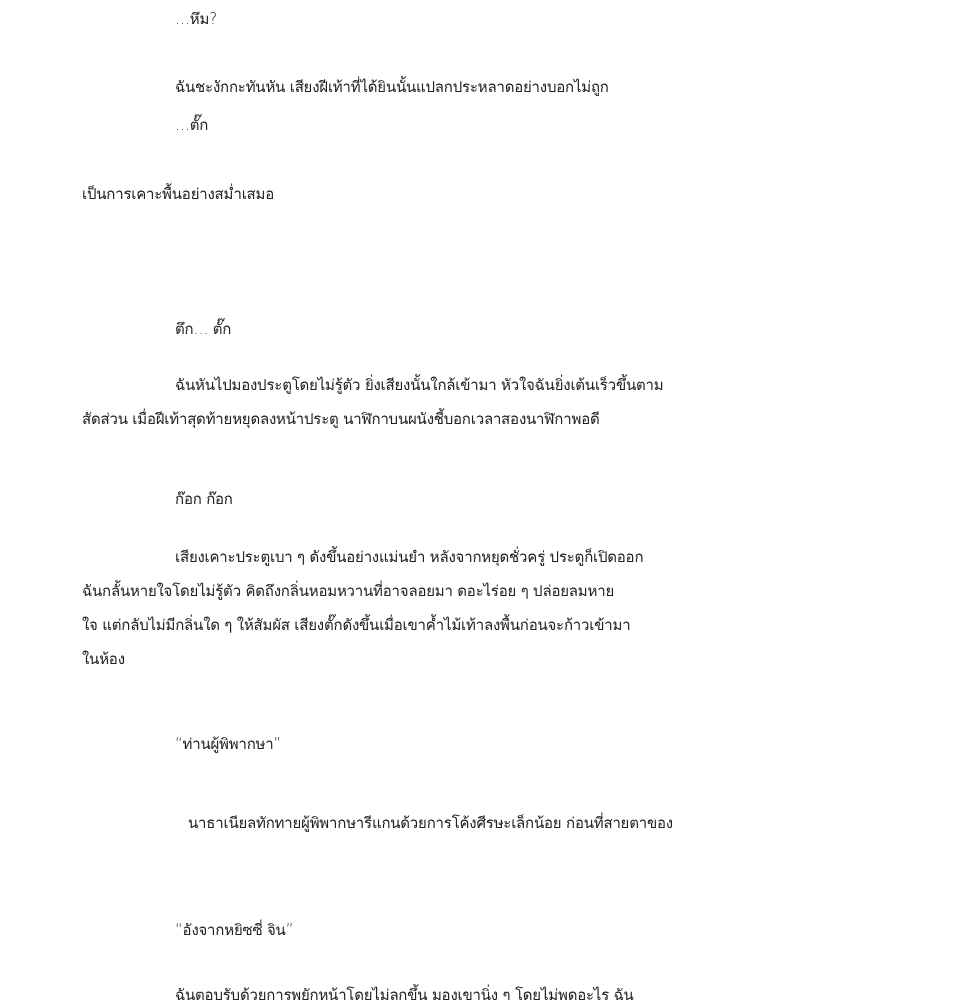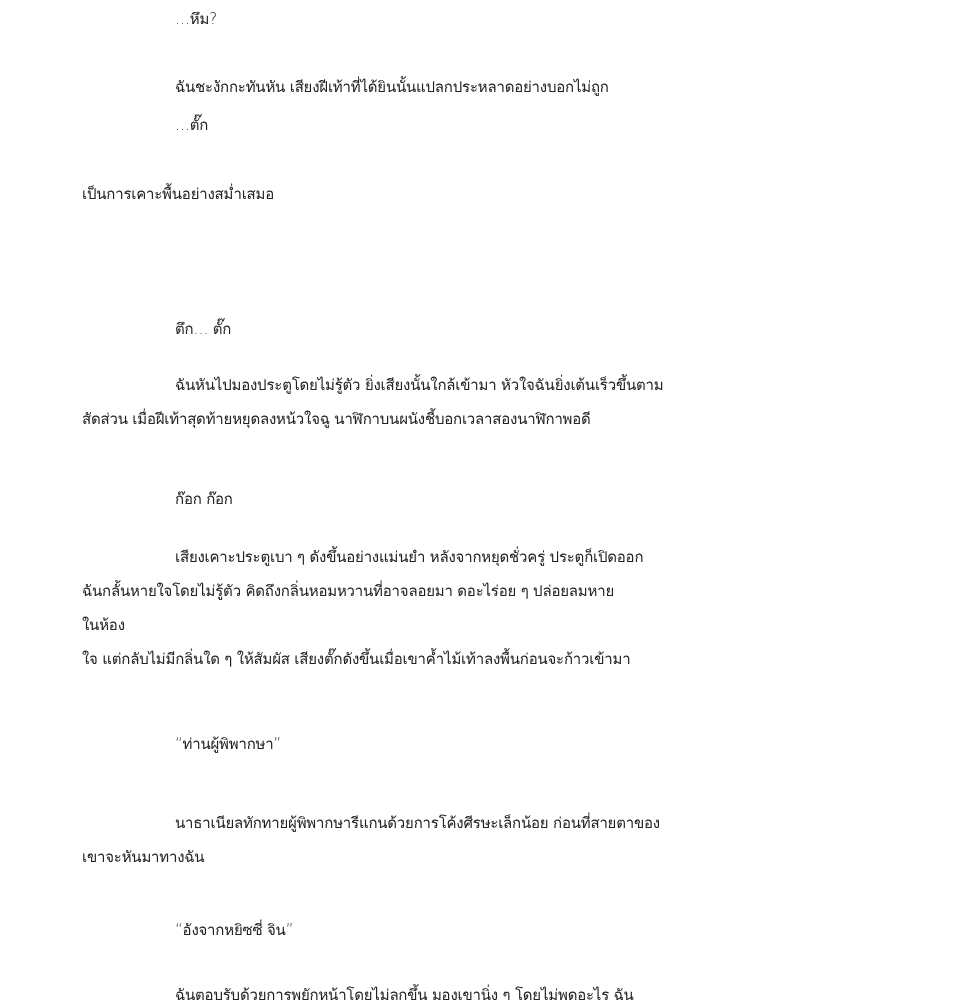--- a/index.html
+++ b/index.html
@@ -62,41 +62,40 @@
   <div class="para" style="top:177px;">
     <span class="line">เป็นการเคาะพื้นอย่างสม่ำเสมอ</span>
   </div>
 
   <div class="para" style="top:285px;margin-top:27px;">
     <span class="line first">ตึก… ตั๊ก</span>
   </div>
 
   <div class="para" style="top:368px;">
     <span class="line first">ฉันหันไปมองประตูโดยไม่รู้ตัว ยิ่งเสียงนั้นใกล้เข้ามา หัวใจฉันยิ่งเต้นเร็วขึ้นตาม</span>
-    <span class="line">สัดส่วน เมื่อฝีเท้าสุดท้ายหยุดลงหน้วใจฉู นาฬิกาบนผนังชี้บอกเวลาสองนาฬิกาพอดี</span>
+    <span class="line">สัดส่วน เมื่อฝีเท้าสุดท้ายหยุดลงหน้าประตู นาฬิกาบนผนังชี้บอกเวลาสองนาฬิกาพอดี</span>
   </div>
 
   <div class="para" style="top:474px;margin-top:8px;">
     <span class="line first">ก๊อก ก๊อก</span>
   </div>
 
   <div class="para" style="top:540px;">
     <span class="line first">เสียงเคาะประตูเบา ๆ ดังขึ้นอย่างแม่นยำ หลังจากหยุดชั่วครู่ ประตูก็เปิดออก</span>
     <span class="line">ฉันกลั้นหายใจโดยไม่รู้ตัว คิดถึงกลิ่นหอมหวานที่อาจลอยมา ดอะไร่อย ๆ ปล่อยลมหาย</span>
+    <span class="line">ใจ แต่กลับไม่มีกลิ่นใด ๆ ให้สัมผัส เสียงตั๊กดังขึ้นเมื่อเขาค้ำไม้เท้าลงพื้นก่อนจะก้าวเข้ามา</span>
     <span class="line">ในห้อง</span>
-    <span class="line">ใจ แต่กลับไม่มีกลิ่นใด ๆ ให้สัมผัส เสียงตั๊กดังขึ้นเมื่อเขาค้ำไม้เท้าลงพื้นก่อนจะก้าวเข้ามา</span>
   </div>
 
   <div class="para" style="top:727px;">
     <span class="line first">“ท่านผู้พิพากษา”</span>
   </div>
 
-  <div class="para" style="top:806px;">
+  <div class="para" style="top:806px;margin-left:13px;">
     <span class="line first">นาธาเนียลทักทายผู้พิพากษารีแกนด้วยการโค้งศีรษะเล็กน้อย ก่อนที่สายตาของ</span>
-    <span class="line">เขาจะหันมาทางฉัน</span>
   </div>
 
   <div class="para" style="top:913px;">
     <span class="line first">“อังจากหยิซซี่ จิน”</span>
   </div>
 
   <div class="para" style="top:978px;">
     <span class="line first">ฉันตอบรับด้วยการพยักหน้าโดยไม่ลุกขึ้น มองเขานิ่ง ๆ โดยไม่พูดอะไร ฉัน</span>
   </div>
 

